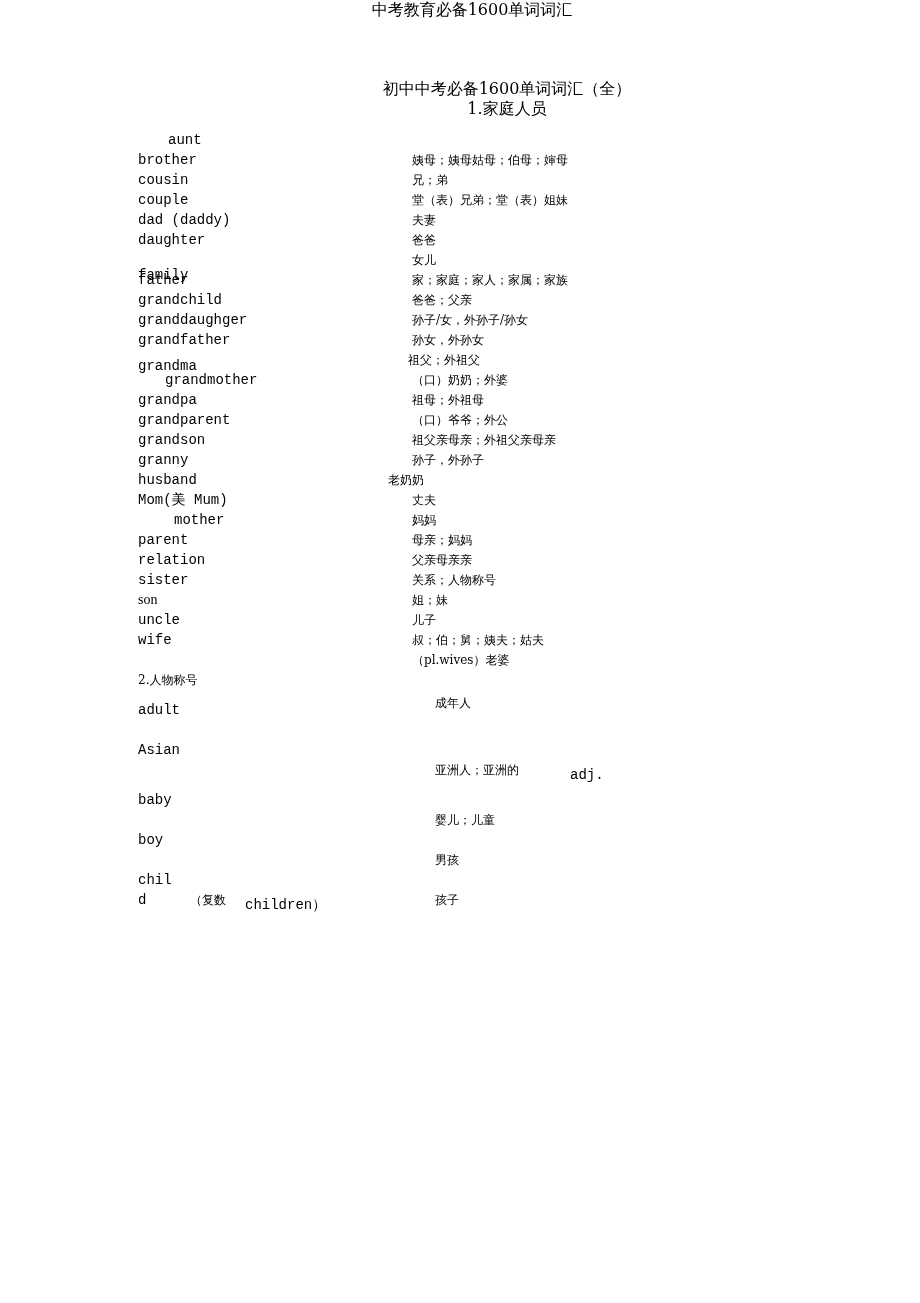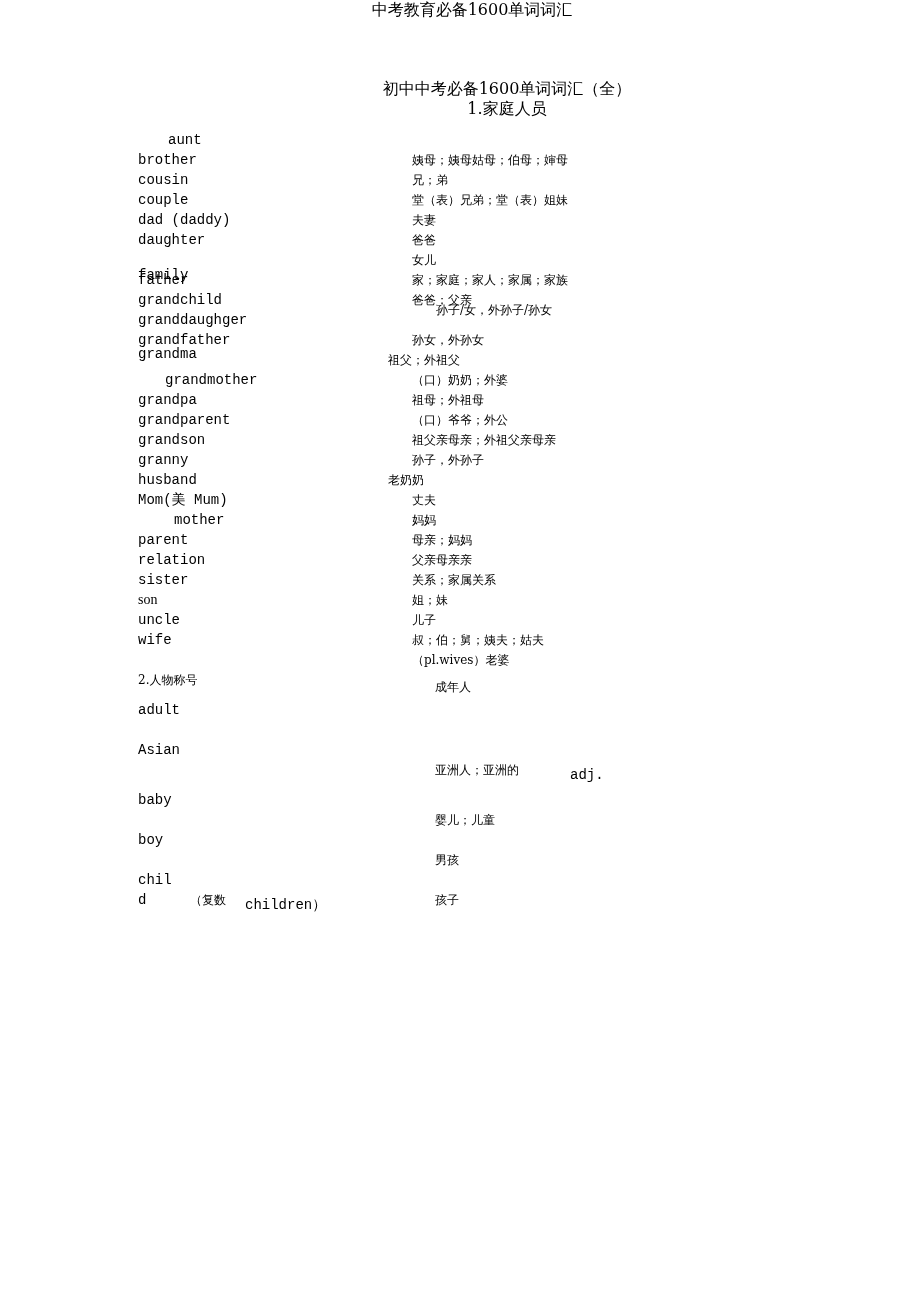--- a/index.html
+++ b/index.html
@@ -26,21 +26,21 @@
   <div class="abs mono" style="left:138px;top:150px;">brother</div>
   <div class="abs mono" style="left:138px;top:170px;">cousin</div>
   <div class="abs mono" style="left:138px;top:190px;">couple</div>
   <div class="abs mono" style="left:138px;top:210px;">dad (daddy)</div>
   <div class="abs mono" style="left:138px;top:230px;">daughter</div>
   <div class="abs mono" style="left:138px;top:265px;">family</div>
   <div class="abs mono" style="left:138px;top:270px;">father</div>
   <div class="abs mono" style="left:138px;top:290px;">grandchild</div>
   <div class="abs mono" style="left:138px;top:310px;">granddaughger</div>
   <div class="abs mono" style="left:138px;top:330px;">grandfather</div>
-  <div class="abs mono" style="left:138px;top:344px;">grandma</div>
+  <div class="abs mono" style="left:138px;top:356px;">grandma</div>
   <div class="abs mono" style="left:138px;top:370px;margin-left:27px;">grandmother</div>
   <div class="abs mono" style="left:138px;top:390px;">grandpa</div>
   <div class="abs mono" style="left:138px;top:410px;">grandparent</div>
   <div class="abs mono" style="left:138px;top:430px;">grandson</div>
   <div class="abs mono" style="left:138px;top:450px;">granny</div>
   <div class="abs mono" style="left:138px;top:470px;">husband</div>
   <div class="abs mono" style="left:138px;top:490px;">Mom(美 Mum)</div>
   <div class="abs mono" style="left:138px;top:510px;padding-left:36px;">mother</div>
   <div class="abs mono" style="left:138px;top:530px;">parent</div>
   <div class="abs mono" style="left:138px;top:550px;">relation</div>
@@ -52,53 +52,53 @@
 
 <div>
   <div class="abs cjk" style="left:412px;top:150px;">姨母；姨母姑母；伯母；婶母</div>
   <div class="abs cjk" style="left:412px;top:170px;">兄；弟</div>
   <div class="abs cjk" style="left:412px;top:190px;">堂（表）兄弟；堂（表）姐妹</div>
   <div class="abs cjk" style="left:412px;top:210px;">夫妻</div>
   <div class="abs cjk" style="left:412px;top:230px;">爸爸</div>
   <div class="abs cjk" style="left:412px;top:250px;">女儿</div>
   <div class="abs cjk" style="left:412px;top:270px;">家；家庭；家人；家属；家族</div>
   <div class="abs cjk" style="left:412px;top:290px;">爸爸；父亲</div>
-  <div class="abs cjk" style="left:412px;top:300px;margin-left:24px;">孙子/女，外孙子/孙女</div>
+  <div class="abs cjk" style="left:412px;top:310px;">孙子/女，外孙子/孙女</div>
   <div class="abs cjk" style="left:412px;top:330px;">孙女，外孙女</div>
-  <div class="abs cjk" style="left:388px;top:350px;">祖父；外祖父</div>
+  <div class="abs cjk" style="left:408px;top:350px;">祖父；外祖父</div>
   <div class="abs cjk" style="left:412px;top:370px;">（口）奶奶；外婆</div>
   <div class="abs cjk" style="left:412px;top:390px;">祖母；外祖母</div>
   <div class="abs cjk" style="left:412px;top:410px;">（口）爷爷；外公</div>
   <div class="abs cjk" style="left:412px;top:430px;">祖父亲母亲；外祖父亲母亲</div>
   <div class="abs cjk" style="left:412px;top:450px;">孙子，外孙子</div>
   <div class="abs cjk" style="left:388px;top:470px;">老奶奶</div>
   <div class="abs cjk" style="left:412px;top:490px;">丈夫</div>
   <div class="abs cjk" style="left:412px;top:510px;">妈妈</div>
   <div class="abs cjk" style="left:412px;top:530px;">母亲；妈妈</div>
   <div class="abs cjk" style="left:412px;top:550px;">父亲母亲亲</div>
-  <div class="abs cjk" style="left:412px;top:570px;">关系；家属关系</div>
+  <div class="abs cjk" style="left:412px;top:570px;">关系；人物称号</div>
   <div class="abs cjk" style="left:412px;top:590px;">姐；妹</div>
   <div class="abs cjk" style="left:412px;top:610px;">儿子</div>
   <div class="abs cjk" style="left:412px;top:630px;">叔；伯；舅；姨夫；姑夫</div>
   <div class="abs cjk" style="left:412px;top:650px;">（pl.wives）老婆</div>
 </div>
 
 <div class="abs cjk" style="left:138px;top:670px;">2.人物称号</div>
 
 <div>
   <div class="abs mono" style="left:138px;top:700px;">adult</div>
   <div class="abs mono" style="left:138px;top:740px;">Asian</div>
   <div class="abs mono" style="left:138px;top:790px;">baby</div>
   <div class="abs mono" style="left:138px;top:830px;">boy</div>
   <div class="abs mono" style="left:138px;top:870px;">chil</div>
   <div class="abs mono" style="left:138px;top:890px;">d</div>
   <div class="abs cjk" style="left:190px;top:890px;">（复数</div>
   <div class="abs mono" style="left:245px;top:895px;">children）</div>
 </div>
 
 <div>
-  <div class="abs cjk" style="left:435px;top:677px;">成年人</div>
+  <div class="abs cjk" style="left:435px;top:693px;">成年人</div>
   <div class="abs cjk" style="left:435px;top:760px;">亚洲人；亚洲的</div>
   <div class="abs mono" style="left:570px;top:765px;">adj.</div>
   <div class="abs cjk" style="left:435px;top:810px;">婴儿；儿童</div>
   <div class="abs cjk" style="left:435px;top:850px;">男孩</div>
   <div class="abs cjk" style="left:435px;top:890px;">孩子</div>
 </div>
 
 </body></html>

